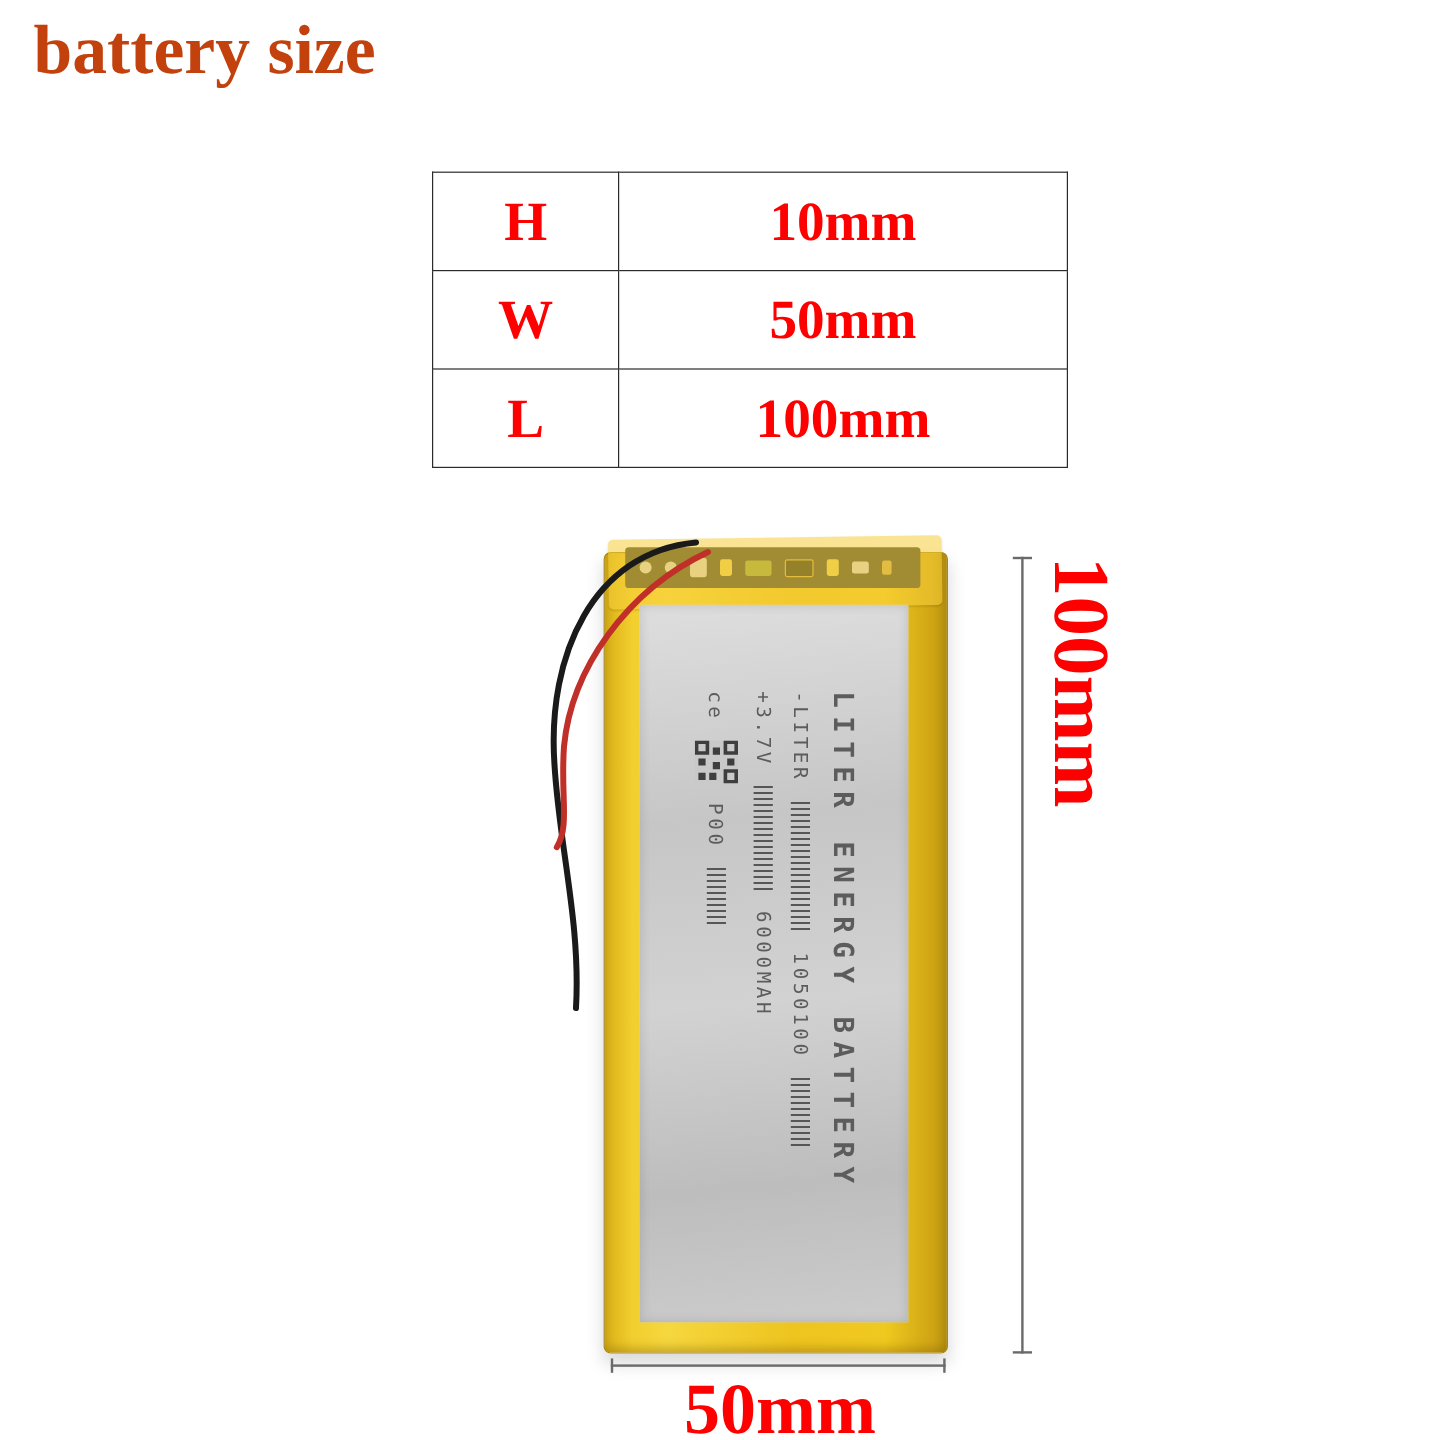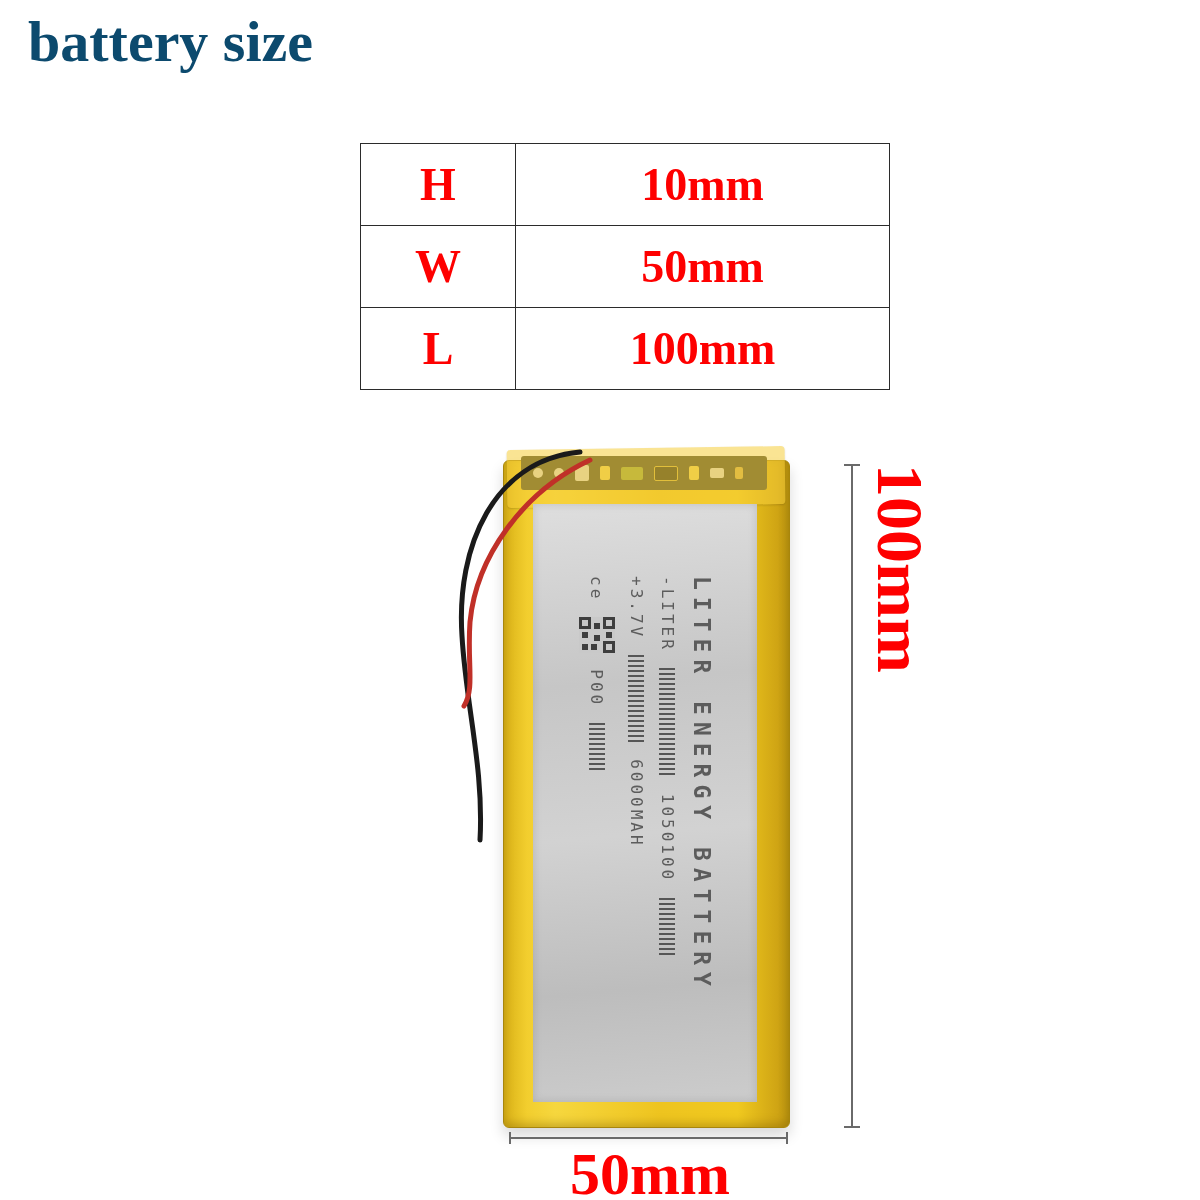--- a/index.html
+++ b/index.html
@@ -6,21 +6,21 @@
   html,body { margin:0; padding:0; }
   body {
     width:1200px; height:1200px; position:relative; overflow:hidden;
     background:#ffffff;
     font-family:"Liberation Serif","DejaVu Serif",serif;
   }
 
   
   .page-title {
     position:absolute; left:28px; top:8px;
-    font-size:58px; font-weight:bold; color:#0c4a6e;
+    font-size:58px; font-weight:bold; color:#c2410c;
   }
 
   
   table.spec-table {
     position:absolute; left:360px; top:143px; width:530px;
     border-collapse:collapse;
   }
   table.spec-table td {
     border:1px solid #2b2b2b; height:82px;
     color:#fe0000; font-weight:bold; font-size:46px;

